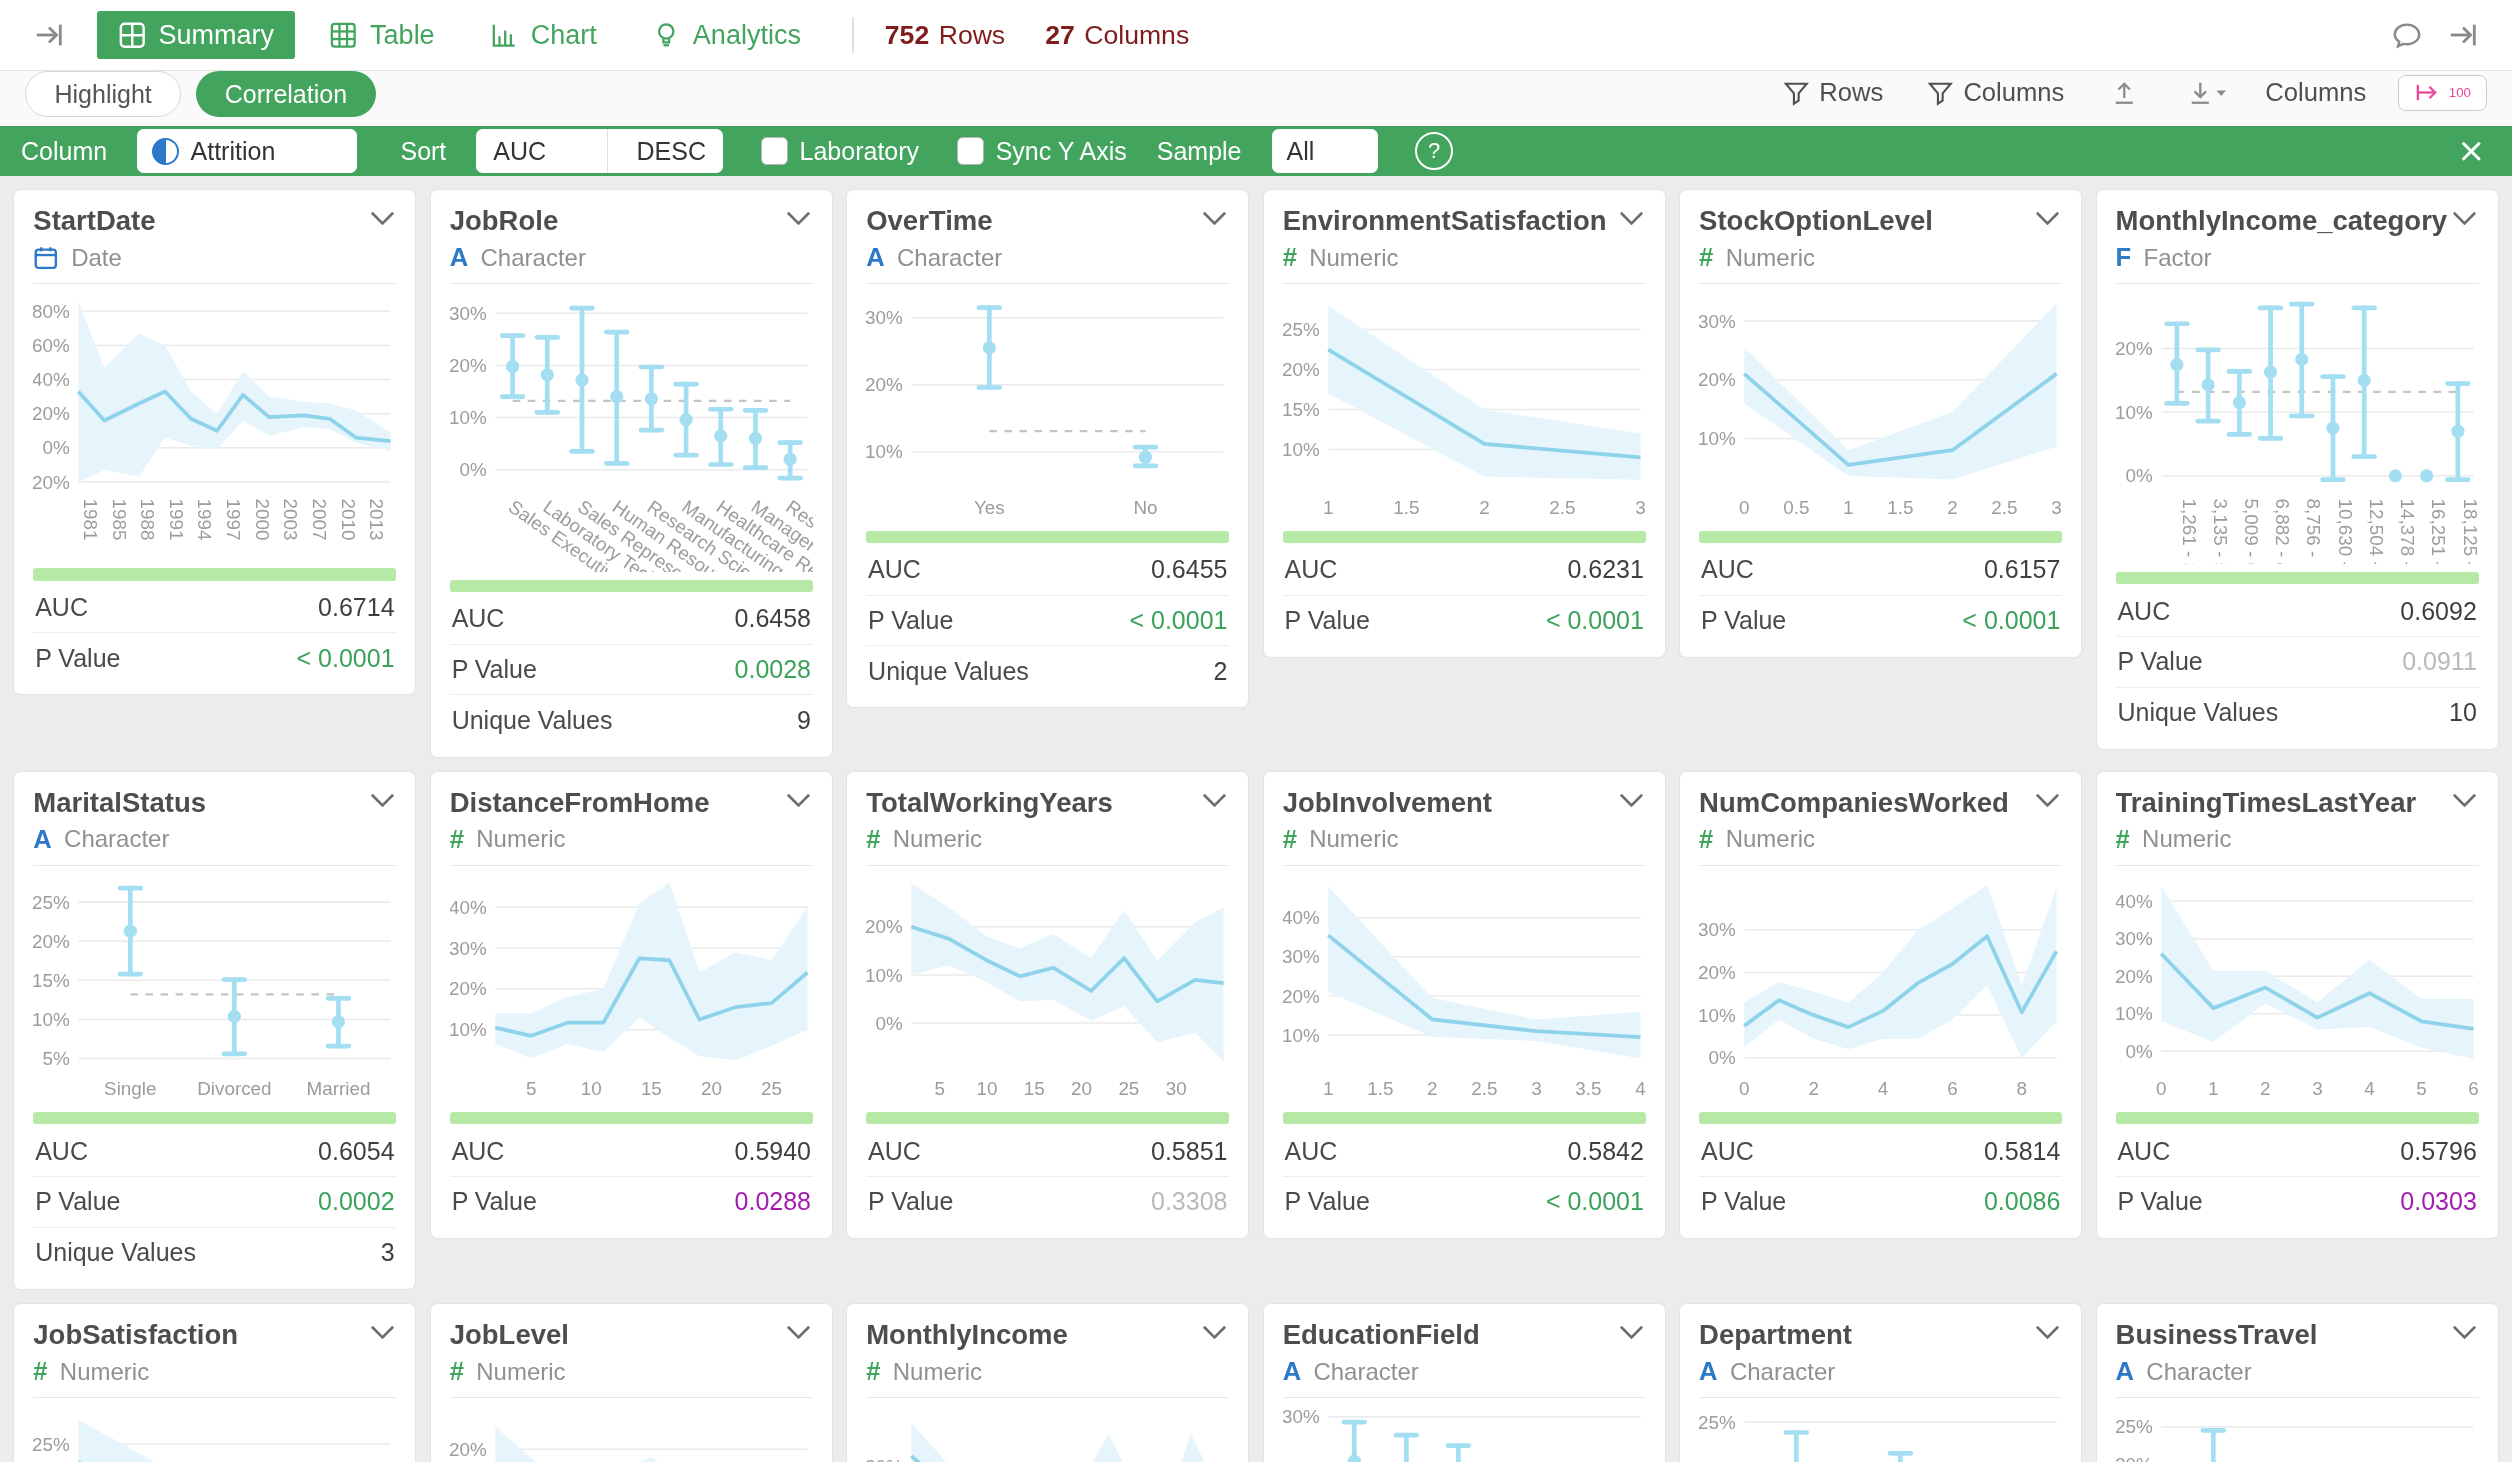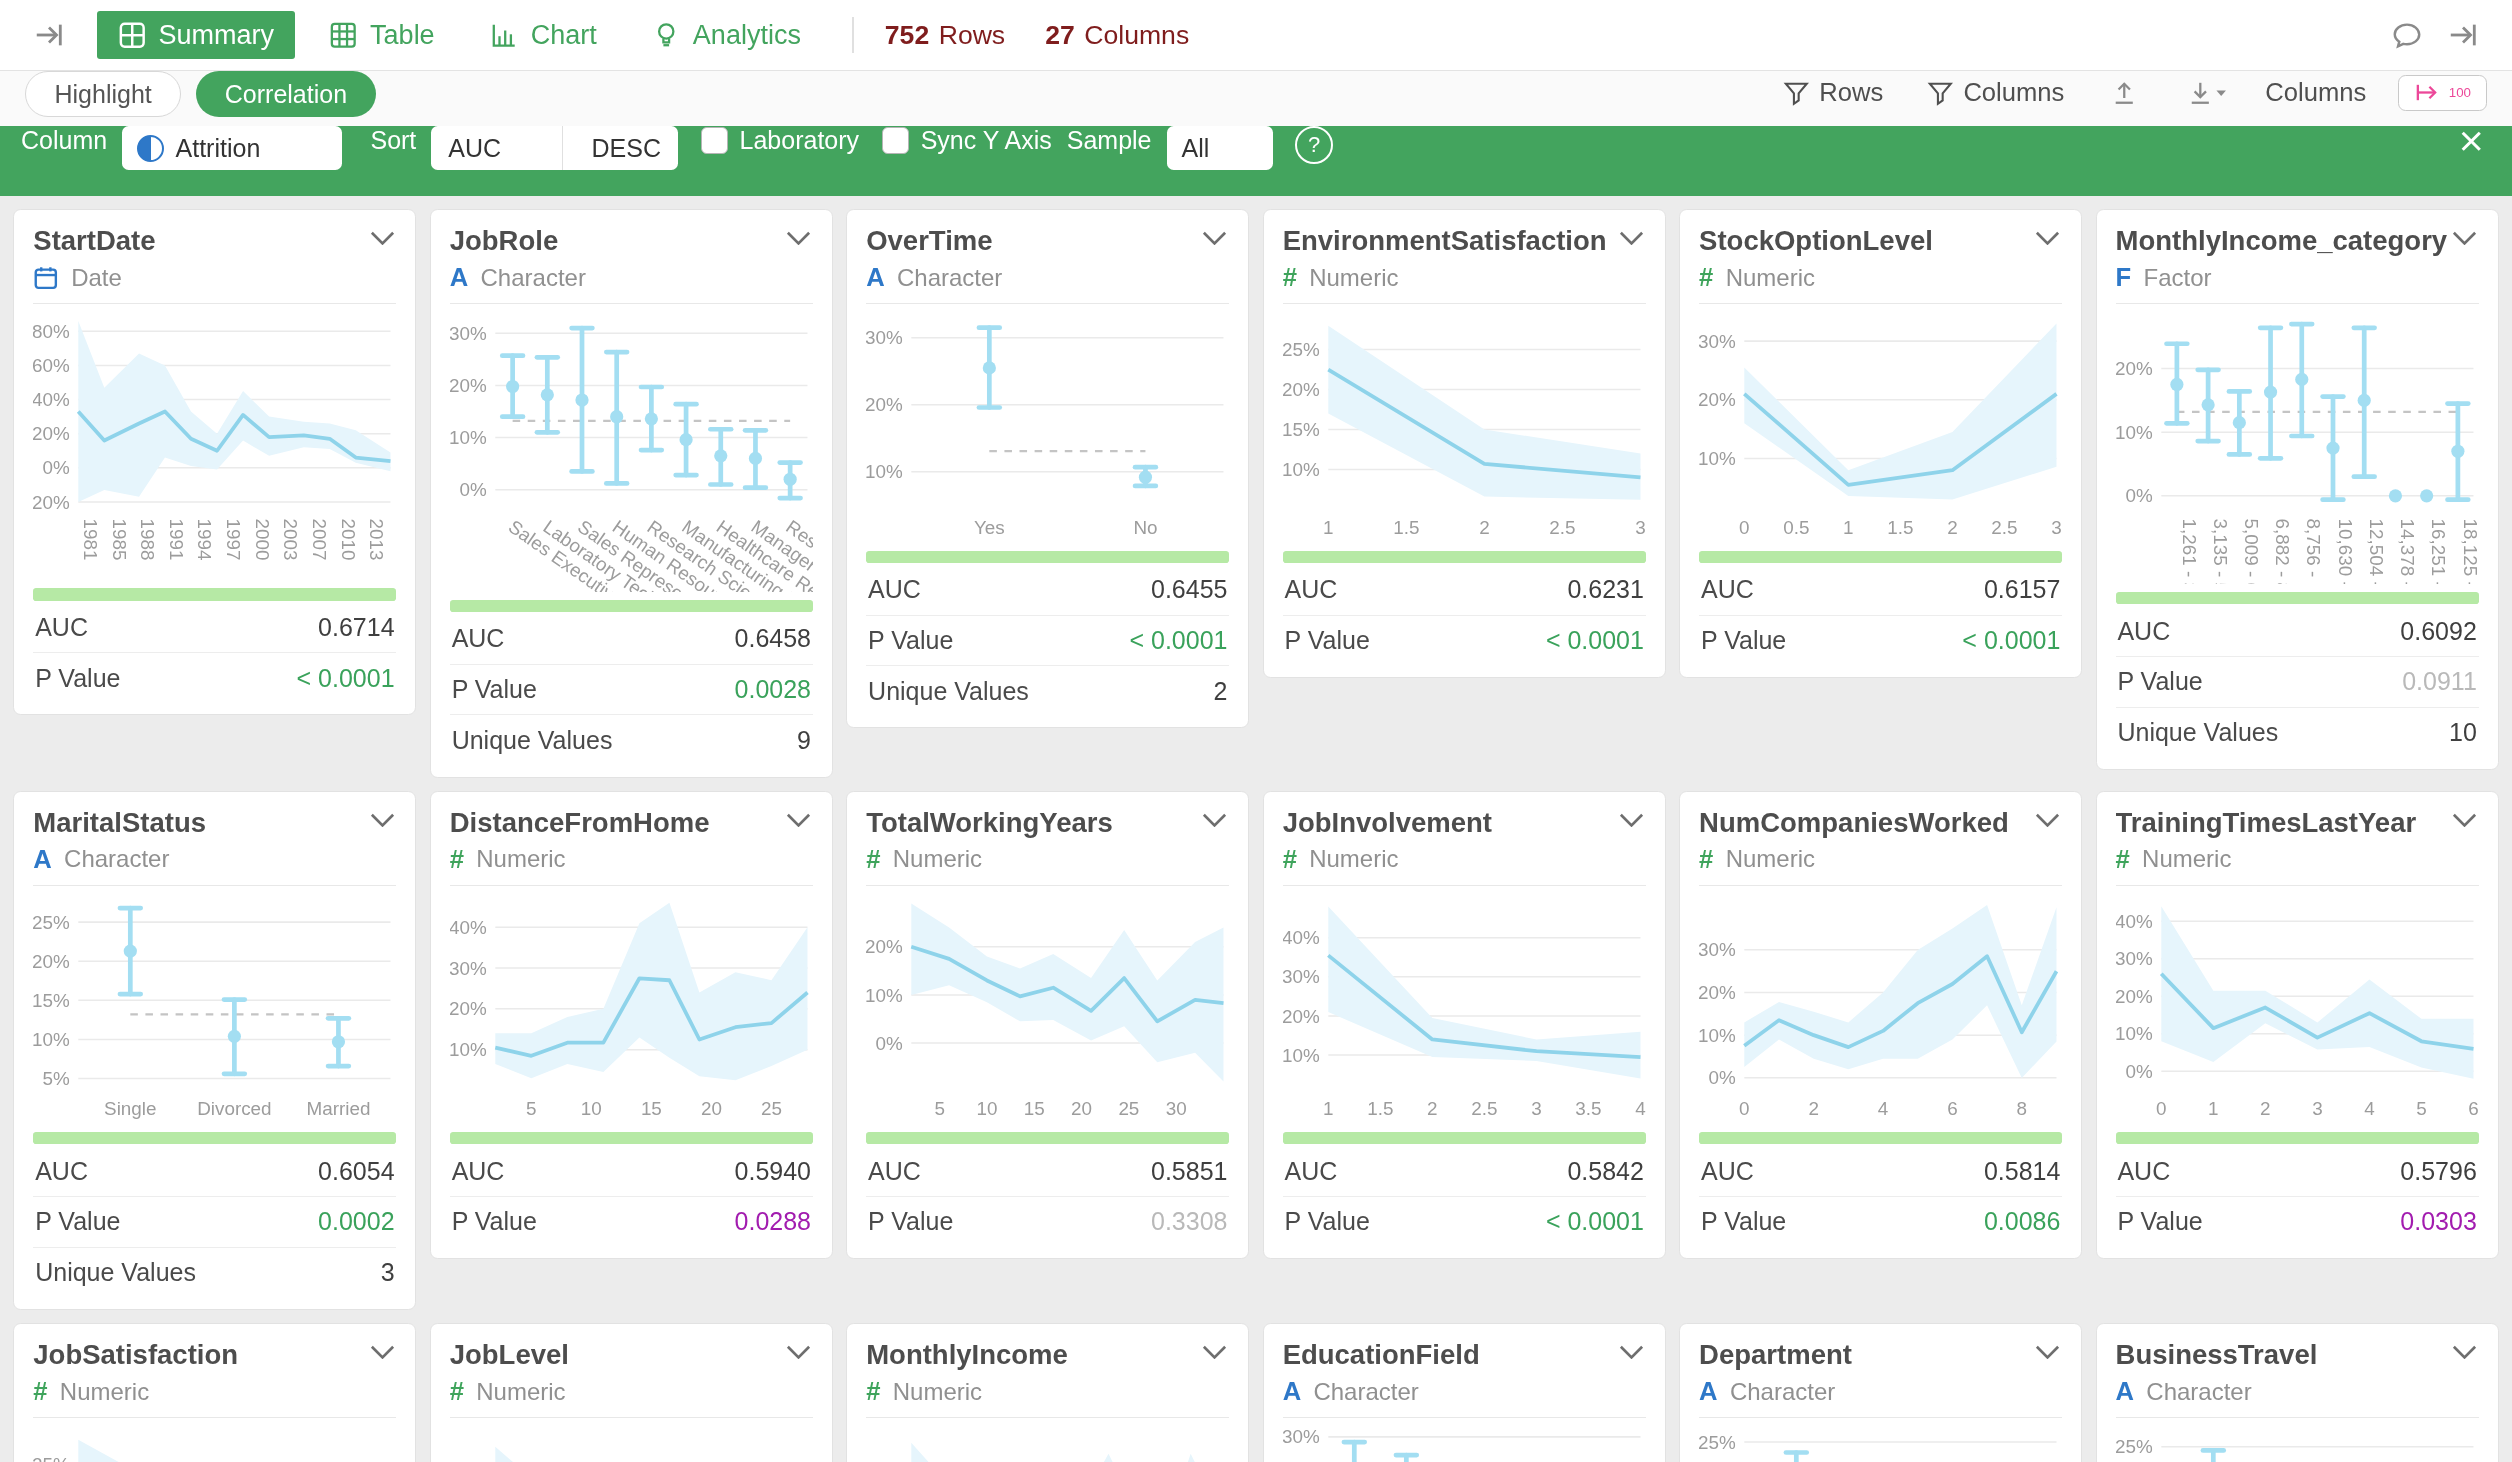--- a/index.html
+++ b/index.html
@@ -24,21 +24,21 @@
   .pill{height:46px;padding:0 28.5px;border-radius:25px;display:flex;align-items:center;
     font-size:25px;border:none;cursor:pointer;font-family:inherit}
   .pill.outline{background:#fff;border:0.9px solid #d8d8d8;color:#555}
   .pill.solid{background:#43a45e;color:#fff}
   .toolbar-right{margin-left:auto;display:flex;align-items:center;gap:32px;color:#4f4f4f;font-size:25.6px}
   .tool-item{display:flex;align-items:center;gap:9.5px;cursor:pointer;background:none;border:none;
     font-size:25.6px;color:#4f4f4f;font-family:inherit}
   .limit-box{border:1.4px solid #c9c9c9;border-radius:7.6px;background:#fff;padding:4.7px 15px;
     display:flex;align-items:center;gap:9.5px;color:#ec4899}
   
-  .corrbar{height:70px;background:#43a45e;display:flex;align-items:flex-start;padding:0 21px;gap:15px;
+  .corrbar{height:50px;background:#43a45e;display:flex;align-items:center;padding:0 21px;gap:30px;
     color:#fff;font-size:25px}
   .select{background:#fff;border-radius:6.6px;height:44px;display:flex;align-items:center;
     padding:0 15px;color:#333;gap:11.4px;cursor:pointer}
   .logical-icon{width:23px;height:23px;border-radius:50%;border:2.8px solid #2e78c8;
     background:linear-gradient(90deg,#2e78c8 50%,#fff 50%);flex:none}
   .sort-select{padding:0}
   .sort-select .seg{padding:0 17px;display:flex;align-items:center;height:100%}
   .sort-select .seg-div{width:1.4px;height:100%;background:#e0e0e0}
   .checkbox{width:25.6px;height:25.6px;background:#fff;border-radius:5.7px;border:0.9px solid #b5b5b5;flex:none;cursor:pointer}
   .cb-group{display:flex;align-items:center;gap:11.4px;margin-left:7.6px}

